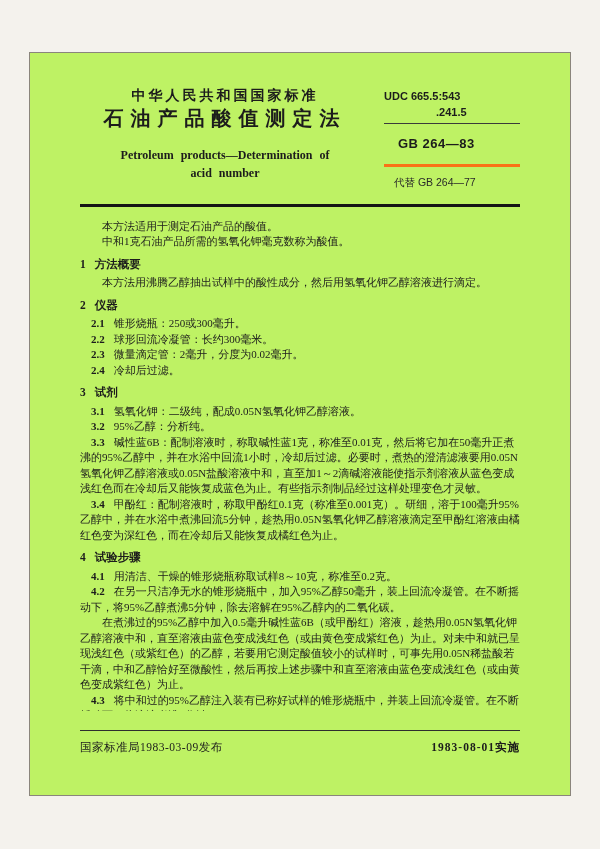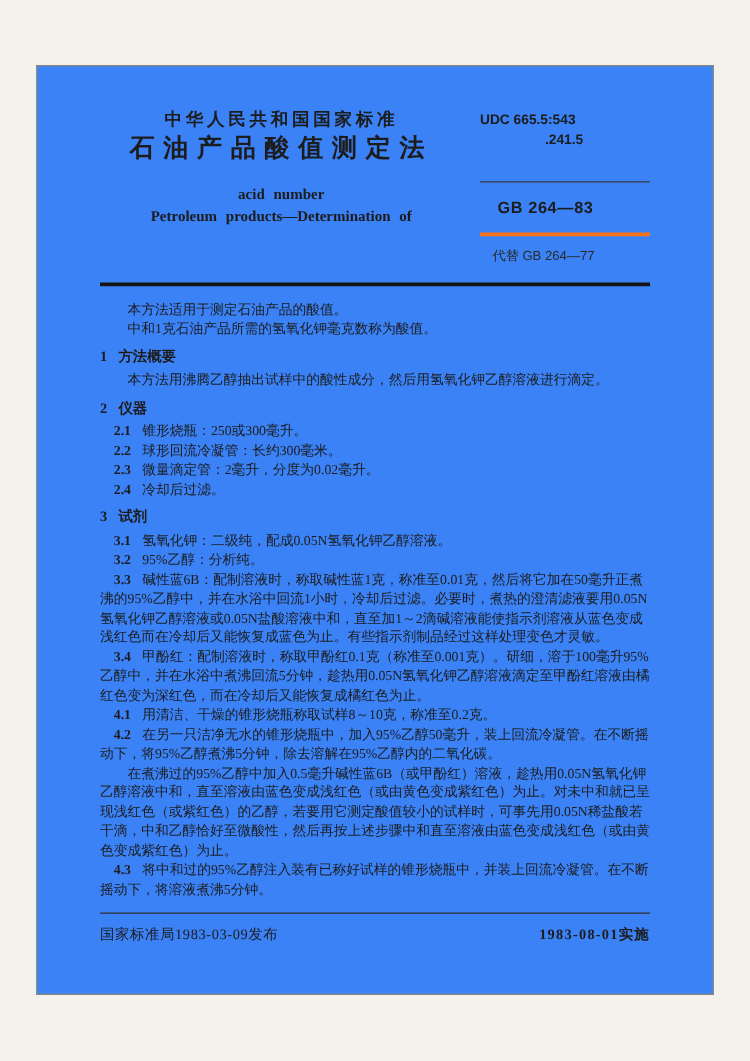--- a/index.html
+++ b/index.html
@@ -7,32 +7,32 @@
     width:600px;height:849px;
     background:#f4f2ed;
     font-family:"Liberation Serif","DejaVu Serif",serif;
     color:#1c1c1c;
     overflow:hidden;
   }
   .page{
     position:relative;
     width:542px;height:744px;
     margin:52px auto 0;
-    background:#3b82f6;
+    background:#bef264;
     border:1px solid #8a857c;
     box-sizing:border-box;
   }
   .inner{padding:34px 50px 0;}
   .header-flex{display:flex;align-items:flex-start;}
   .header-left{flex:1;text-align:center;padding-right:14px;}
   .std-label{font-size:14px;font-weight:bold;letter-spacing:3px;}
   .title{font-size:20px;font-weight:bold;letter-spacing:7px;}
   .title-en{font-size:12px;font-weight:bold;margin-top:14px;line-height:1.5;word-spacing:4px;}
   .header-right{width:136px;box-sizing:border-box;font-family:"Liberation Sans","DejaVu Sans",sans-serif;padding-top:2px;}
-  .udc{font-weight:bold;font-size:11px;line-height:1.45;border-bottom:1px solid #3a3a3a;padding-bottom:24px;}
+  .udc{font-weight:bold;font-size:11px;line-height:1.45;border-bottom:1px solid #3a3a3a;padding-bottom:2px;}
   .udc .l2{display:block;padding-left:52px;}
   .gb-code{font-weight:bold;font-size:13px;letter-spacing:.5px;padding:12px 0 13px 14px;border-bottom:3px solid #f97316;}
   .replaces{font-size:10.5px;padding:9px 0 0 10px;color:#2a2a2a;}
   .rule{border-top:3px solid #151515;margin-top:14px;}
   .content{padding-top:12px;font-size:11px;line-height:15.5px;height:492px;overflow:hidden;}
   .content p{margin:0;}
   p.para{text-indent:2em;}
   p.item{text-indent:1em;}
   .num{font-weight:bold;margin-right:9px;}
   p.h{font-weight:bold;margin:7px 0 3px;font-size:11.5px;}
@@ -50,22 +50,22 @@
 <body>
 
 <div class="page">
   <div class="inner">
 
     <div class="header-flex">
       <div class="header-left">
         <div class="std-label">中华人民共和国国家标准</div>
         <div class="title">石油产品酸值测定法</div>
         <div class="title-en">
+          <div>Petroleum products—Determination of</div>
           <div>acid number</div>
-          <div>Petroleum products—Determination of</div>
         </div>
       </div>
       <div class="header-right">
         <div class="udc">
           <span>UDC 665.5:543</span>
           <span class="l2">.241.5</span>
         </div>
         <div class="gb-code">GB 264—83</div>
         <div class="replaces">代替 GB 264—77</div>
       </div>
@@ -85,20 +85,21 @@
       <p class="item"><span class="num">2.2</span><span>球形回流冷凝管：长约300毫米。</span></p>
       <p class="item"><span class="num">2.3</span><span>微量滴定管：2毫升，分度为0.02毫升。</span></p>
       <p class="item"><span class="num">2.4</span><span>冷却后过滤。</span></p>
 
       <p class="h"><span class="num">3</span><span>试剂</span></p>
       <p class="item"><span class="num">3.1</span><span>氢氧化钾：二级纯，配成0.05N氢氧化钾乙醇溶液。</span></p>
       <p class="item"><span class="num">3.2</span><span>95%乙醇：分析纯。</span></p>
       <p class="item"><span class="num">3.3</span><span>碱性蓝6B：配制溶液时，称取碱性蓝1克，称准至0.01克，然后将它加在50毫升正煮沸的95%乙醇中，并在水浴中回流1小时，冷却后过滤。必要时，煮热的澄清滤液要用0.05N氢氧化钾乙醇溶液或0.05N盐酸溶液中和，直至加1～2滴碱溶液能使指示剂溶液从蓝色变成浅红色而在冷却后又能恢复成蓝色为止。有些指示剂制品经过这样处理变色才灵敏。</span></p>
       <p class="item"><span class="num">3.4</span><span>甲酚红：配制溶液时，称取甲酚红0.1克（称准至0.001克）。研细，溶于100毫升95%乙醇中，并在水浴中煮沸回流5分钟，趁热用0.05N氢氧化钾乙醇溶液滴定至甲酚红溶液由橘红色变为深红色，而在冷却后又能恢复成橘红色为止。</span></p>
 
+      <p class="h"><span class="num">4</span><span>试验步骤</span></p>
       <p class="item"><span class="num">4.1</span><span>用清洁、干燥的锥形烧瓶称取试样8～10克，称准至0.2克。</span></p>
       <p class="item"><span class="num">4.2</span><span>在另一只洁净无水的锥形烧瓶中，加入95%乙醇50毫升，装上回流冷凝管。在不断摇动下，将95%乙醇煮沸5分钟，除去溶解在95%乙醇内的二氧化碳。</span></p>
       <p class="para">在煮沸过的95%乙醇中加入0.5毫升碱性蓝6B（或甲酚红）溶液，趁热用0.05N氢氧化钾乙醇溶液中和，直至溶液由蓝色变成浅红色（或由黄色变成紫红色）为止。对未中和就已呈现浅红色（或紫红色）的乙醇，若要用它测定酸值较小的试样时，可事先用0.05N稀盐酸若干滴，中和乙醇恰好至微酸性，然后再按上述步骤中和直至溶液由蓝色变成浅红色（或由黄色变成紫红色）为止。</p>
       <p class="item"><span class="num">4.3</span><span>将中和过的95%乙醇注入装有已称好试样的锥形烧瓶中，并装上回流冷凝管。在不断摇动下，将溶液煮沸5分钟。</span></p>
 
     </div>
   </div>
 
   <div class="footer">
     <span class="fl">国家标准局1983-03-09发布</span>

